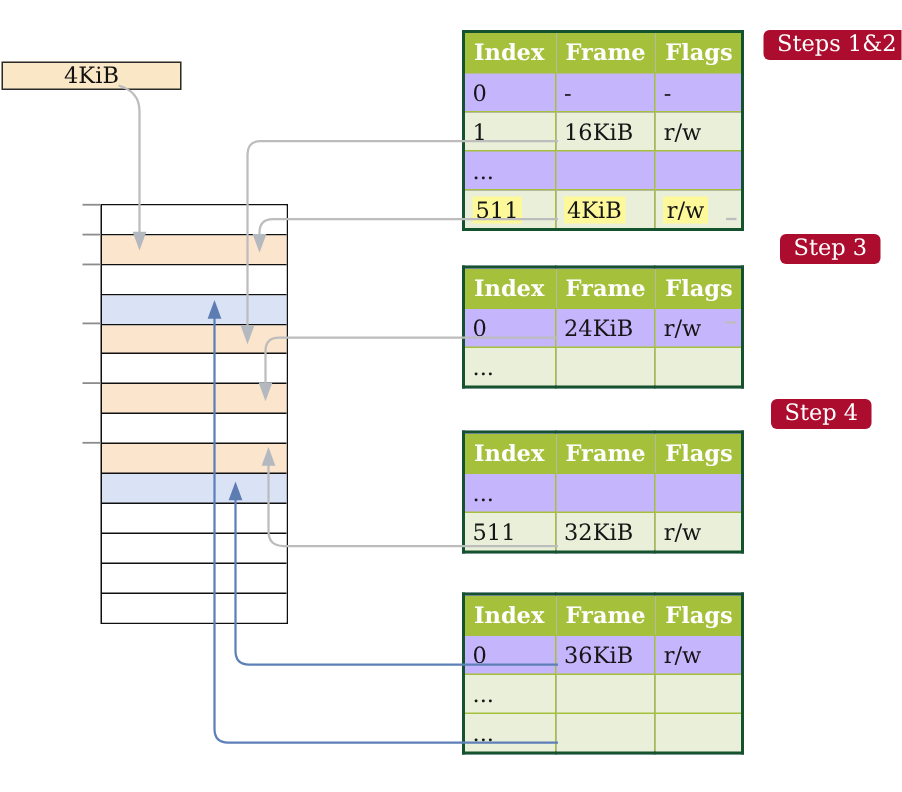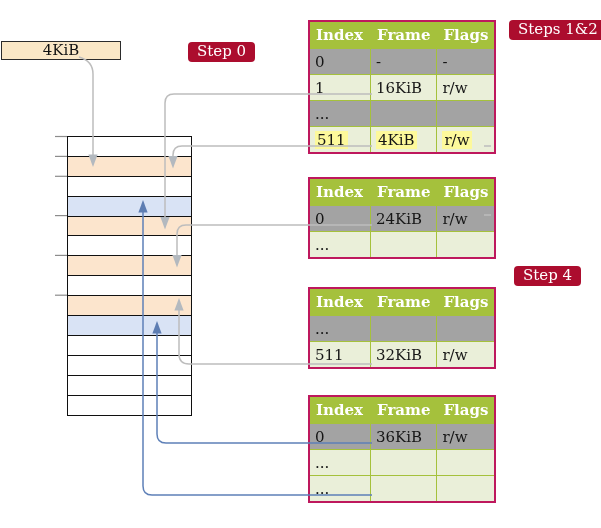--- a/index.html
+++ b/index.html
@@ -33,22 +33,22 @@
   .stack{position:absolute;left:67px;top:136px;width:123px;border:1px solid #101010;}
   .mrow{height:19.9px;border-bottom:1px solid #101010;box-sizing:border-box;}
   .mrow:last-child{border-bottom:none;}
   .fill-white{background:#ffffff;}
   .fill-peach{background:var(--peach);}
   .fill-blue{background:var(--rowblue);}
 
   
   .pt{position:absolute;left:308px;}
   #pt1{top:20px;} #pt2{top:177px;} #pt3{top:287px;} #pt4{top:395px;}
-  .pt table{border-collapse:collapse;table-layout:fixed;background:#a3a3a3;
-    border:2px solid #be185d;}
+  .pt table{border-collapse:collapse;table-layout:fixed;background:#c4b5fd;
+    border:2px solid #14532d;}
   .pt th,.pt td{font-family:"DejaVu Serif",serif;font-size:15px;overflow:hidden;
     white-space:nowrap;}
   .pt th{background:var(--hdr-green);color:#fff;font-weight:bold;text-align:left;
     padding:2px 6px;height:22px;border:1px solid var(--hdr-green);
     border-left:1px solid #fff;}
   .pt th:first-child{border-left:1px solid var(--hdr-green);}
   .pt td{border:1px solid var(--hdr-green);padding:1px 5px;height:23px;color:#151515;}
   .pt th:nth-child(1),.pt td:nth-child(1){width:48px;}
   .pt th:nth-child(2),.pt td:nth-child(2){width:51px;}
   .pt th:nth-child(3),.pt td:nth-child(3){width:39px;}
@@ -109,22 +109,22 @@
     <g>
       <path d="M 372 495 L 152 495 Q 143 495 143 486 L 143 212" fill="none" stroke="var(--blue-line)" stroke-width="1.5"></path>
       <polygon points="138.4,212.5 147.6,212.5 143,200" fill="#5d7db2"></polygon>
     </g>
   </svg>
 
   <div class="freebox">
     <span>4KiB</span>
   </div>
 
-  <div class="badge" id="badge-step0">Step 0</div>
   <div class="badge" id="badge-steps12">Steps 1&amp;2</div>
+  <div class="badge" id="badge-step3">Step 3</div>
   <div class="badge" id="badge-step4">Step 4</div>
 
   <div class="stack">
       <div class="mrow fill-white"></div>
       <div class="mrow fill-peach"></div>
       <div class="mrow fill-white"></div>
       <div class="mrow fill-blue"></div>
       <div class="mrow fill-peach"></div>
       <div class="mrow fill-white"></div>
       <div class="mrow fill-peach"></div>

